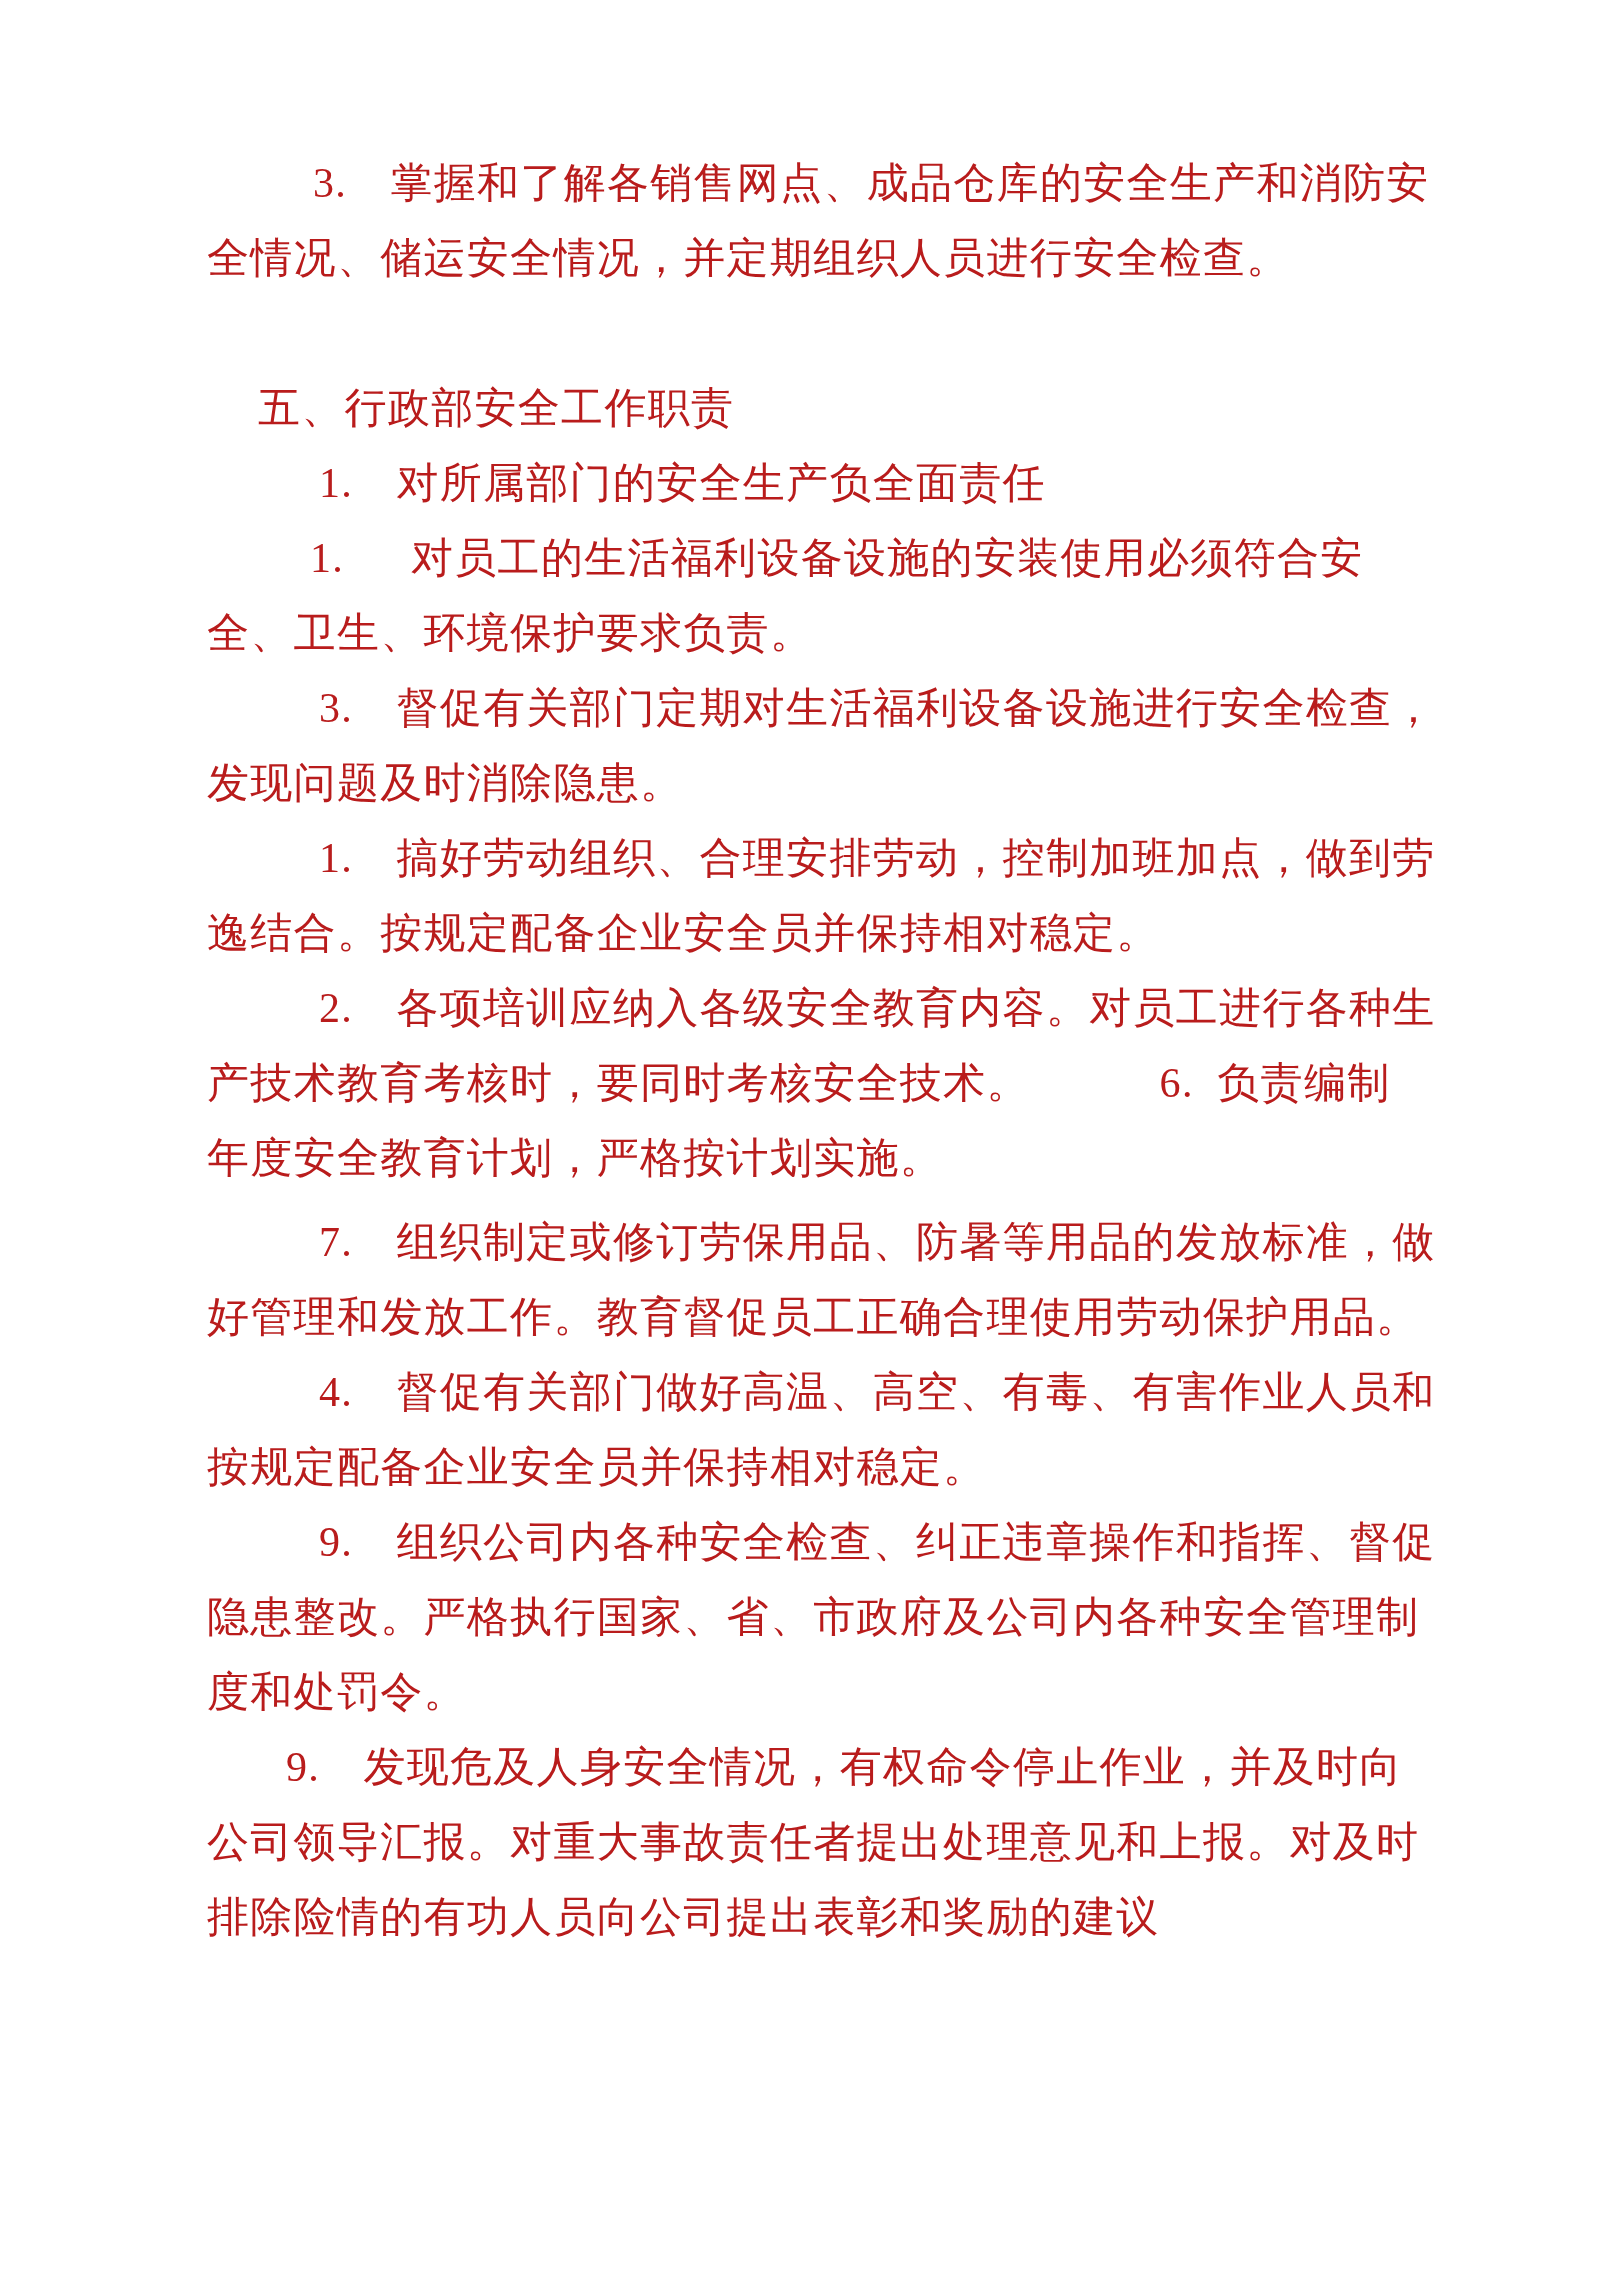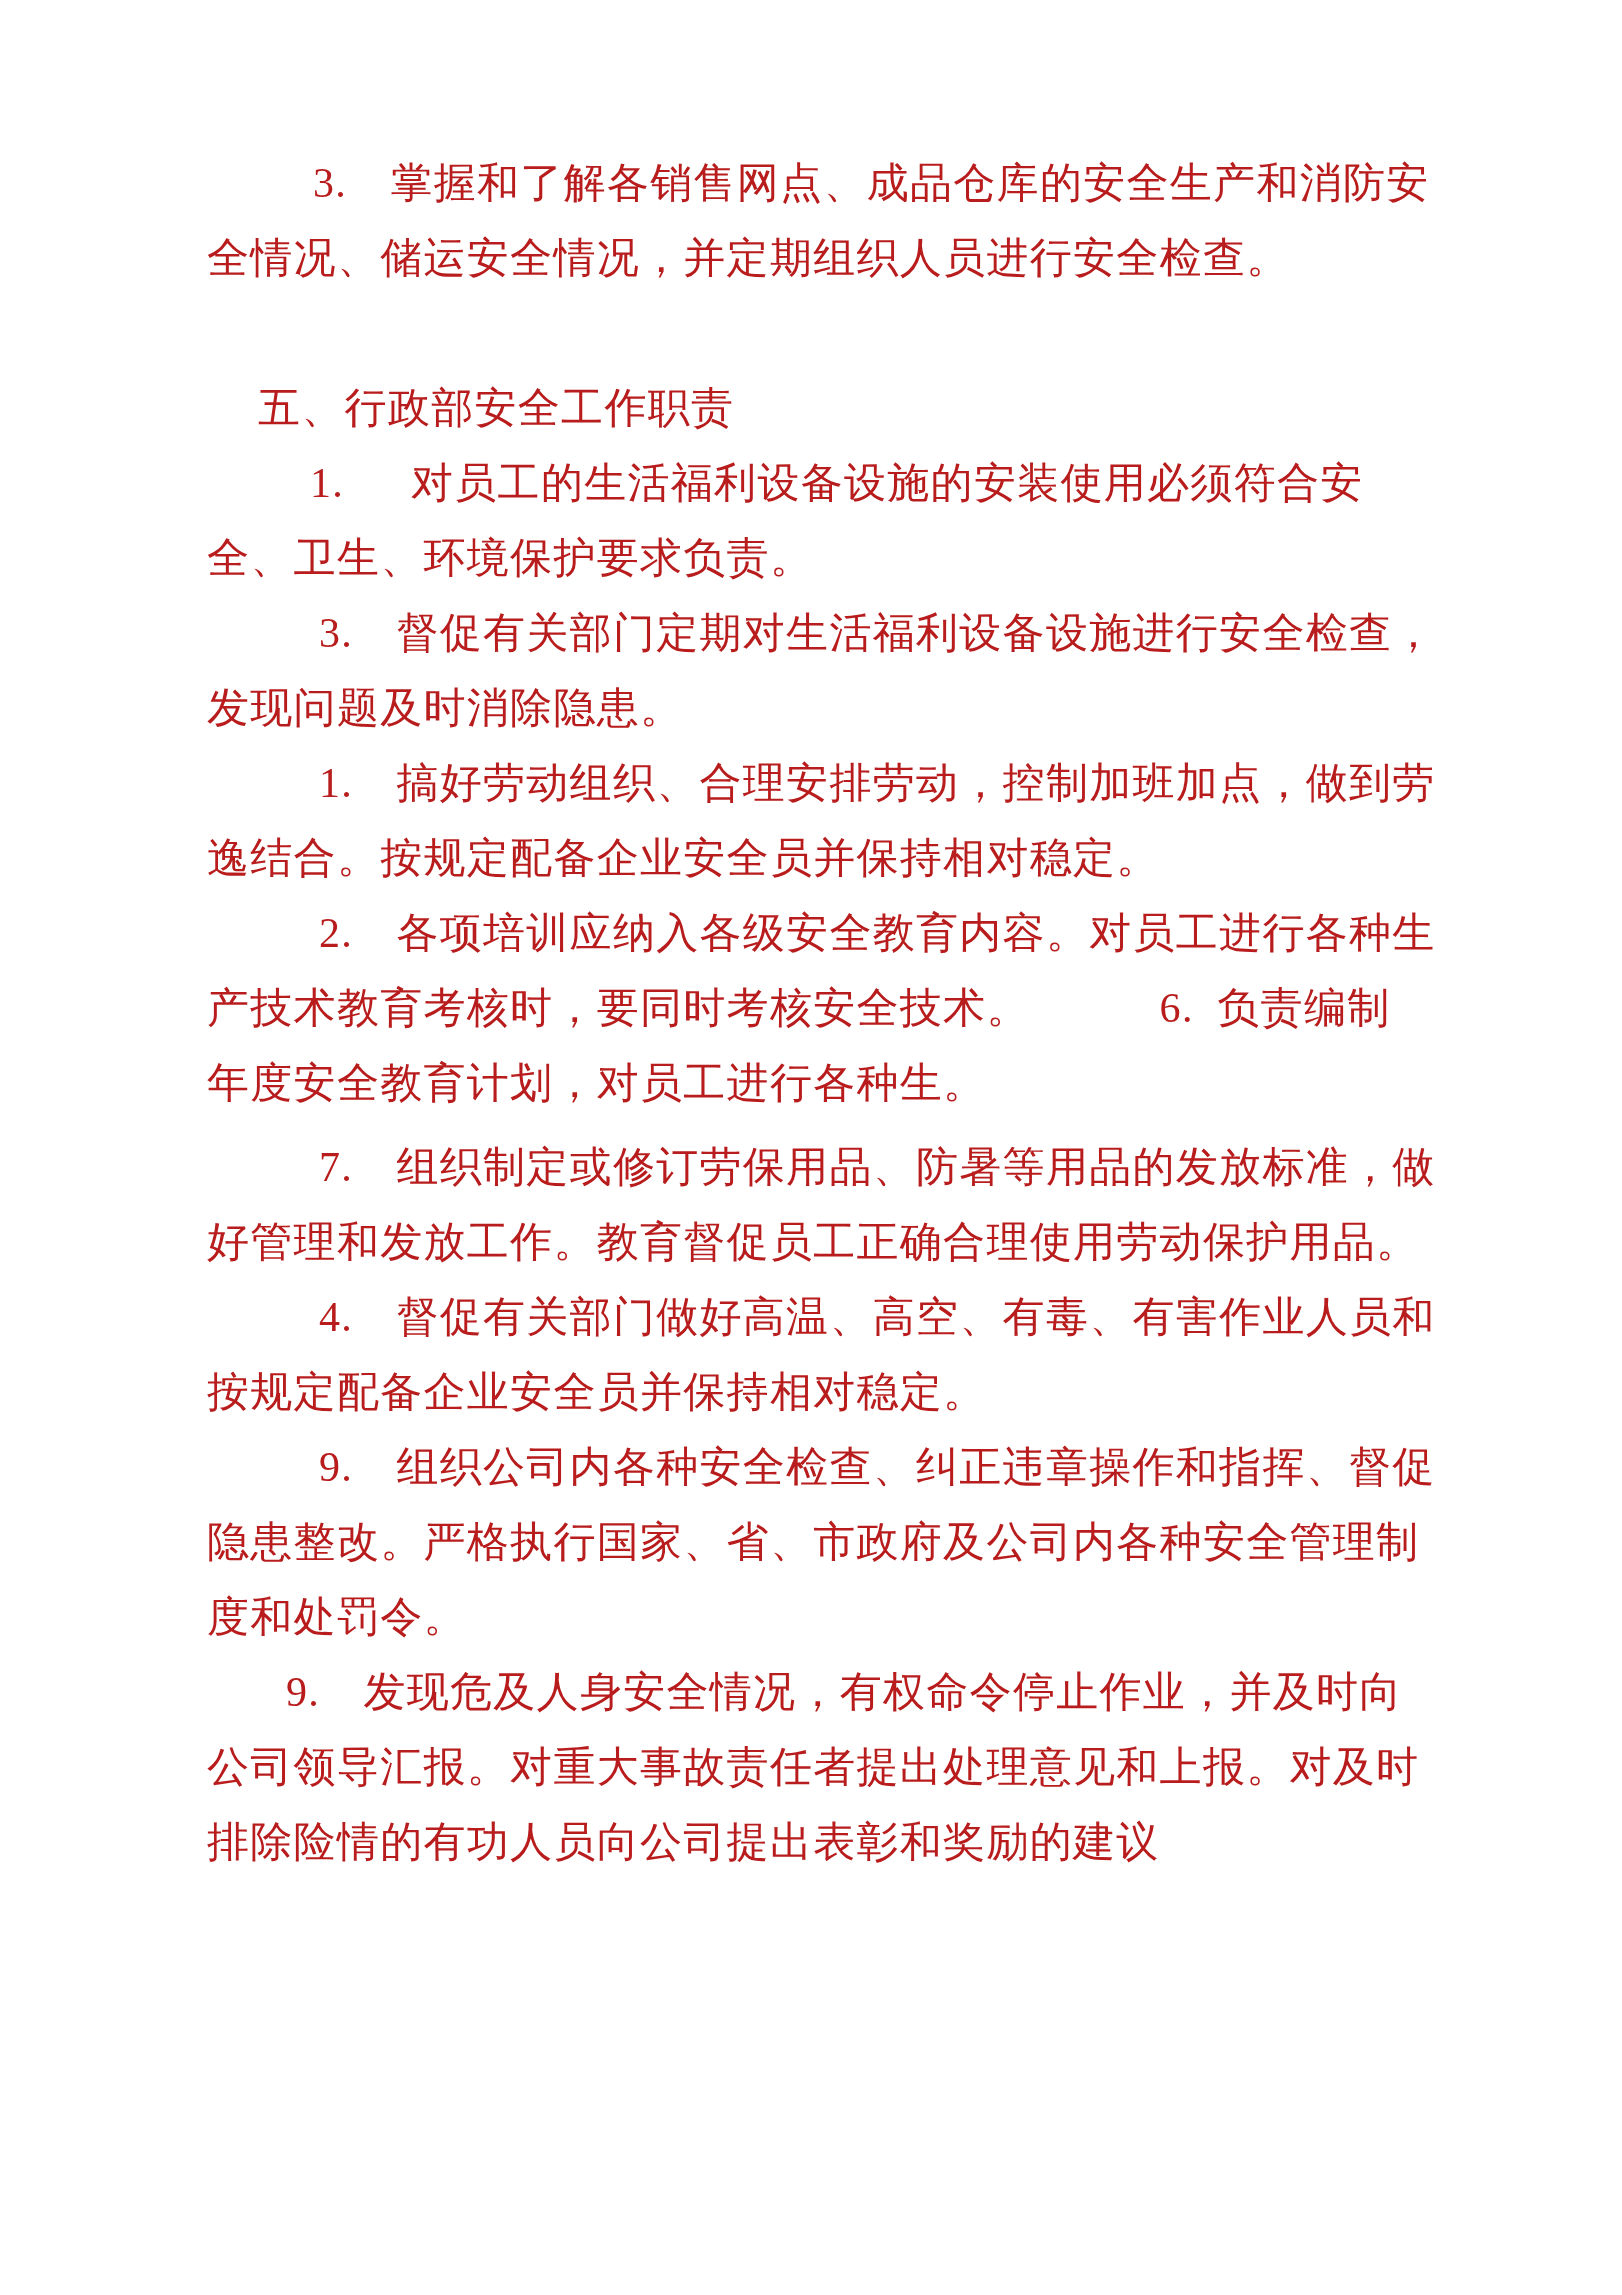--- a/index.html
+++ b/index.html
@@ -45,20 +45,23 @@
 
     <div>
       <div class="line ind-p1">3.　掌握和了解各销售网点、成品仓库的安全生产和消防安</div>
       <div class="line">全情况、储运安全情况，并定期组织人员进行安全检查。</div>
     </div>
 
     <div class="line blank"></div>
 
     <div class="line ind-head">五、行政部安全工作职责</div>
 
+    <div>
+      <div class="line ind-num">1.　对所属部门的安全生产负全面责任</div>
+    </div>
 
     <div>
       <div class="line ind-num2">1.　  对员工的生活福利设备设施的安装使用必须符合安</div>
       <div class="line">全、卫生、环境保护要求负责。</div>
     </div>
 
     <div>
       <div class="line ind-num">3.　督促有关部门定期对生活福利设备设施进行安全检查，</div>
       <div class="line">发现问题及时消除隐患。</div>
     </div>
@@ -67,21 +70,21 @@
       <div class="line ind-num">1.　搞好劳动组织、合理安排劳动，控制加班加点，做到劳</div>
       <div class="line">逸结合。按规定配备企业安全员并保持相对稳定。</div>
     </div>
 
     <div>
       <div class="line ind-num">2.　各项培训应纳入各级安全教育内容。对员工进行各种生</div>
       <div class="line">产技术教育考核时，要同时考核安全技术。　　　6.  负责编制</div>
     </div>
 
     <div>
-      <div class="line">年度安全教育计划，对员工进行各种生。</div>
+      <div class="line">年度安全教育计划，严格按计划实施。</div>
     </div>
 
     <div>
       <div class="line ind-num sp-before">7.　组织制定或修订劳保用品、防暑等用品的发放标准，做</div>
       <div class="line">好管理和发放工作。教育督促员工正确合理使用劳动保护用品。</div>
     </div>
 
     <div>
       <div class="line ind-num">4.　督促有关部门做好高温、高空、有毒、有害作业人员和</div>
       <div class="line">按规定配备企业安全员并保持相对稳定。</div>

